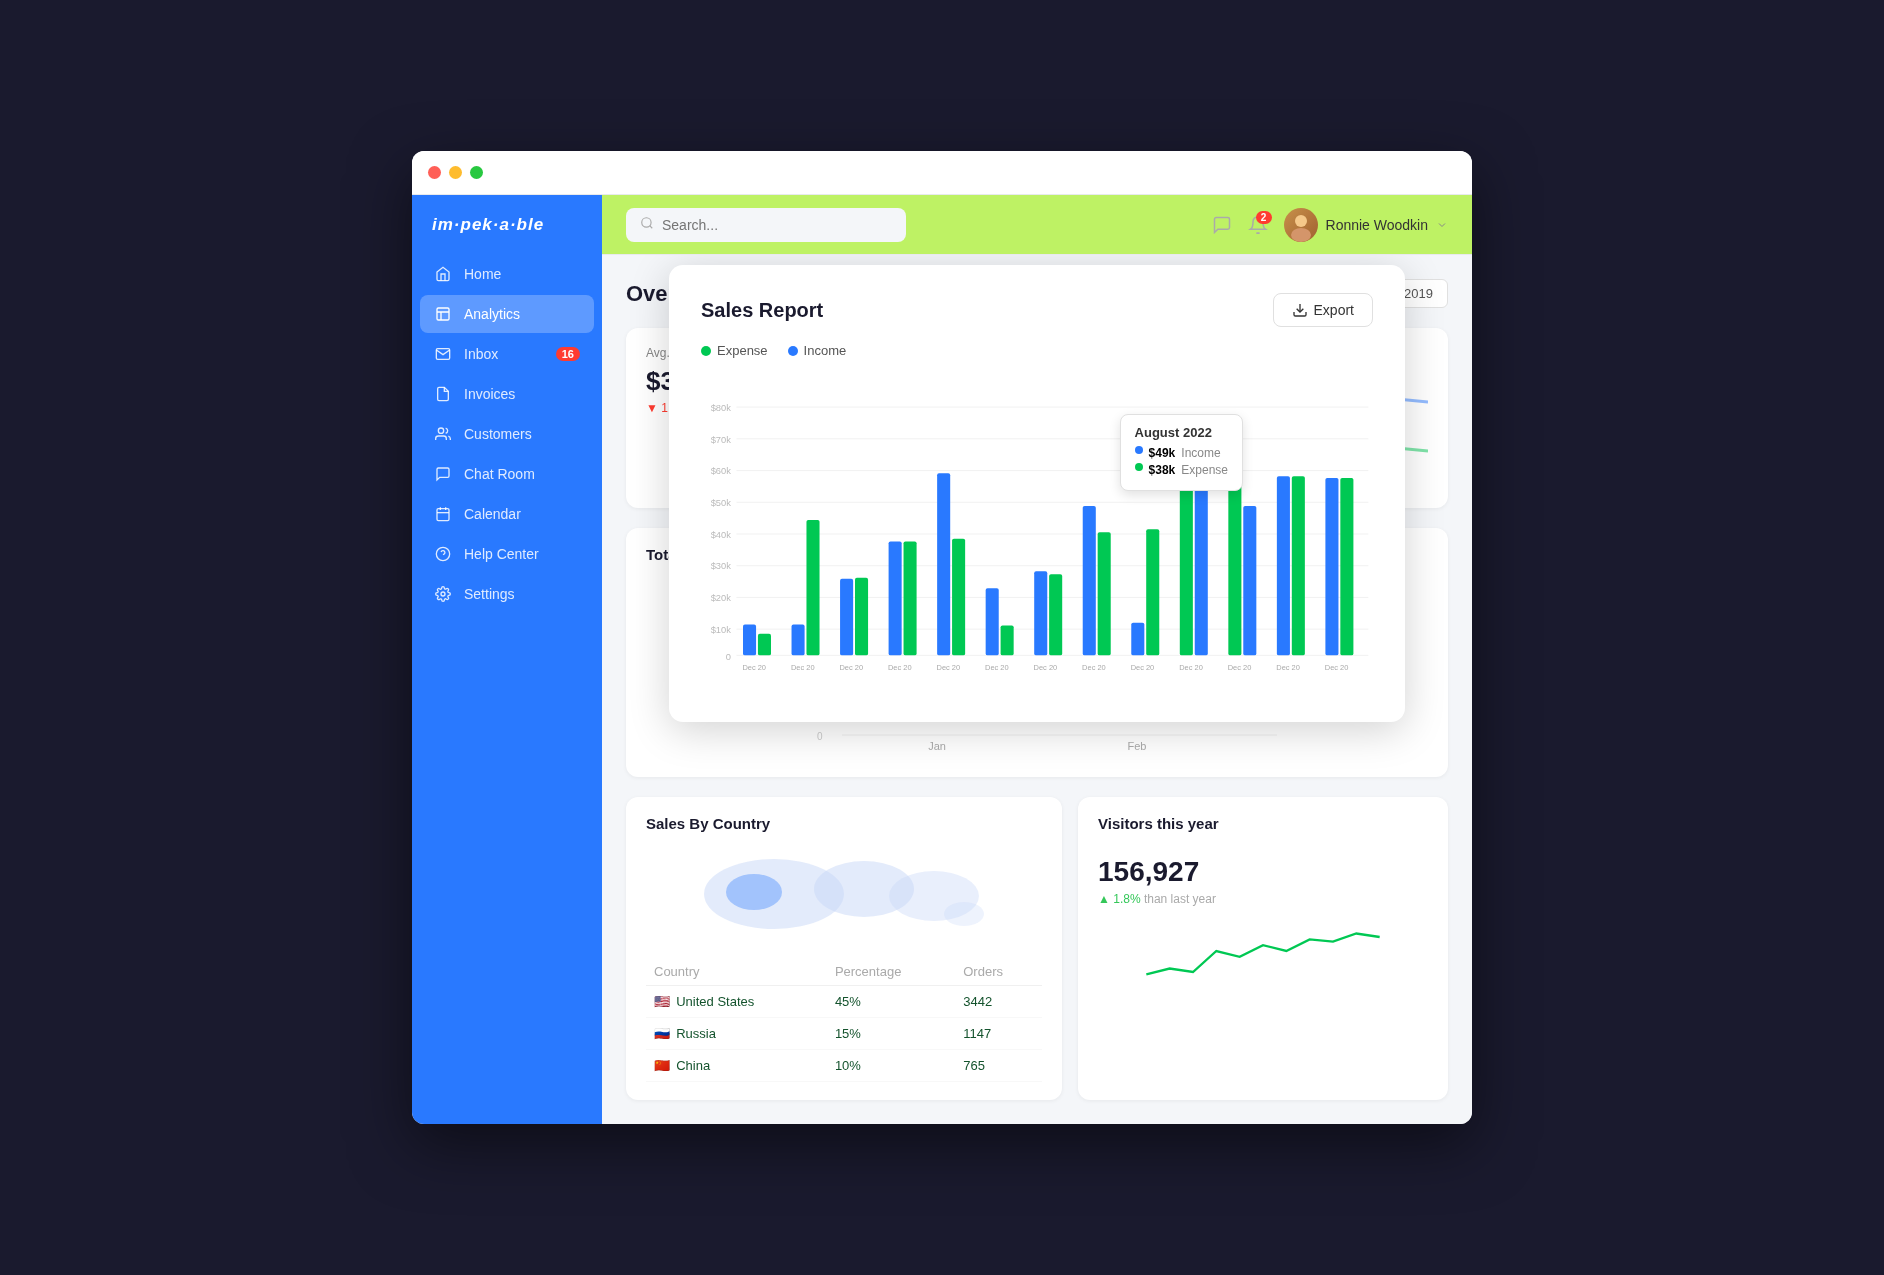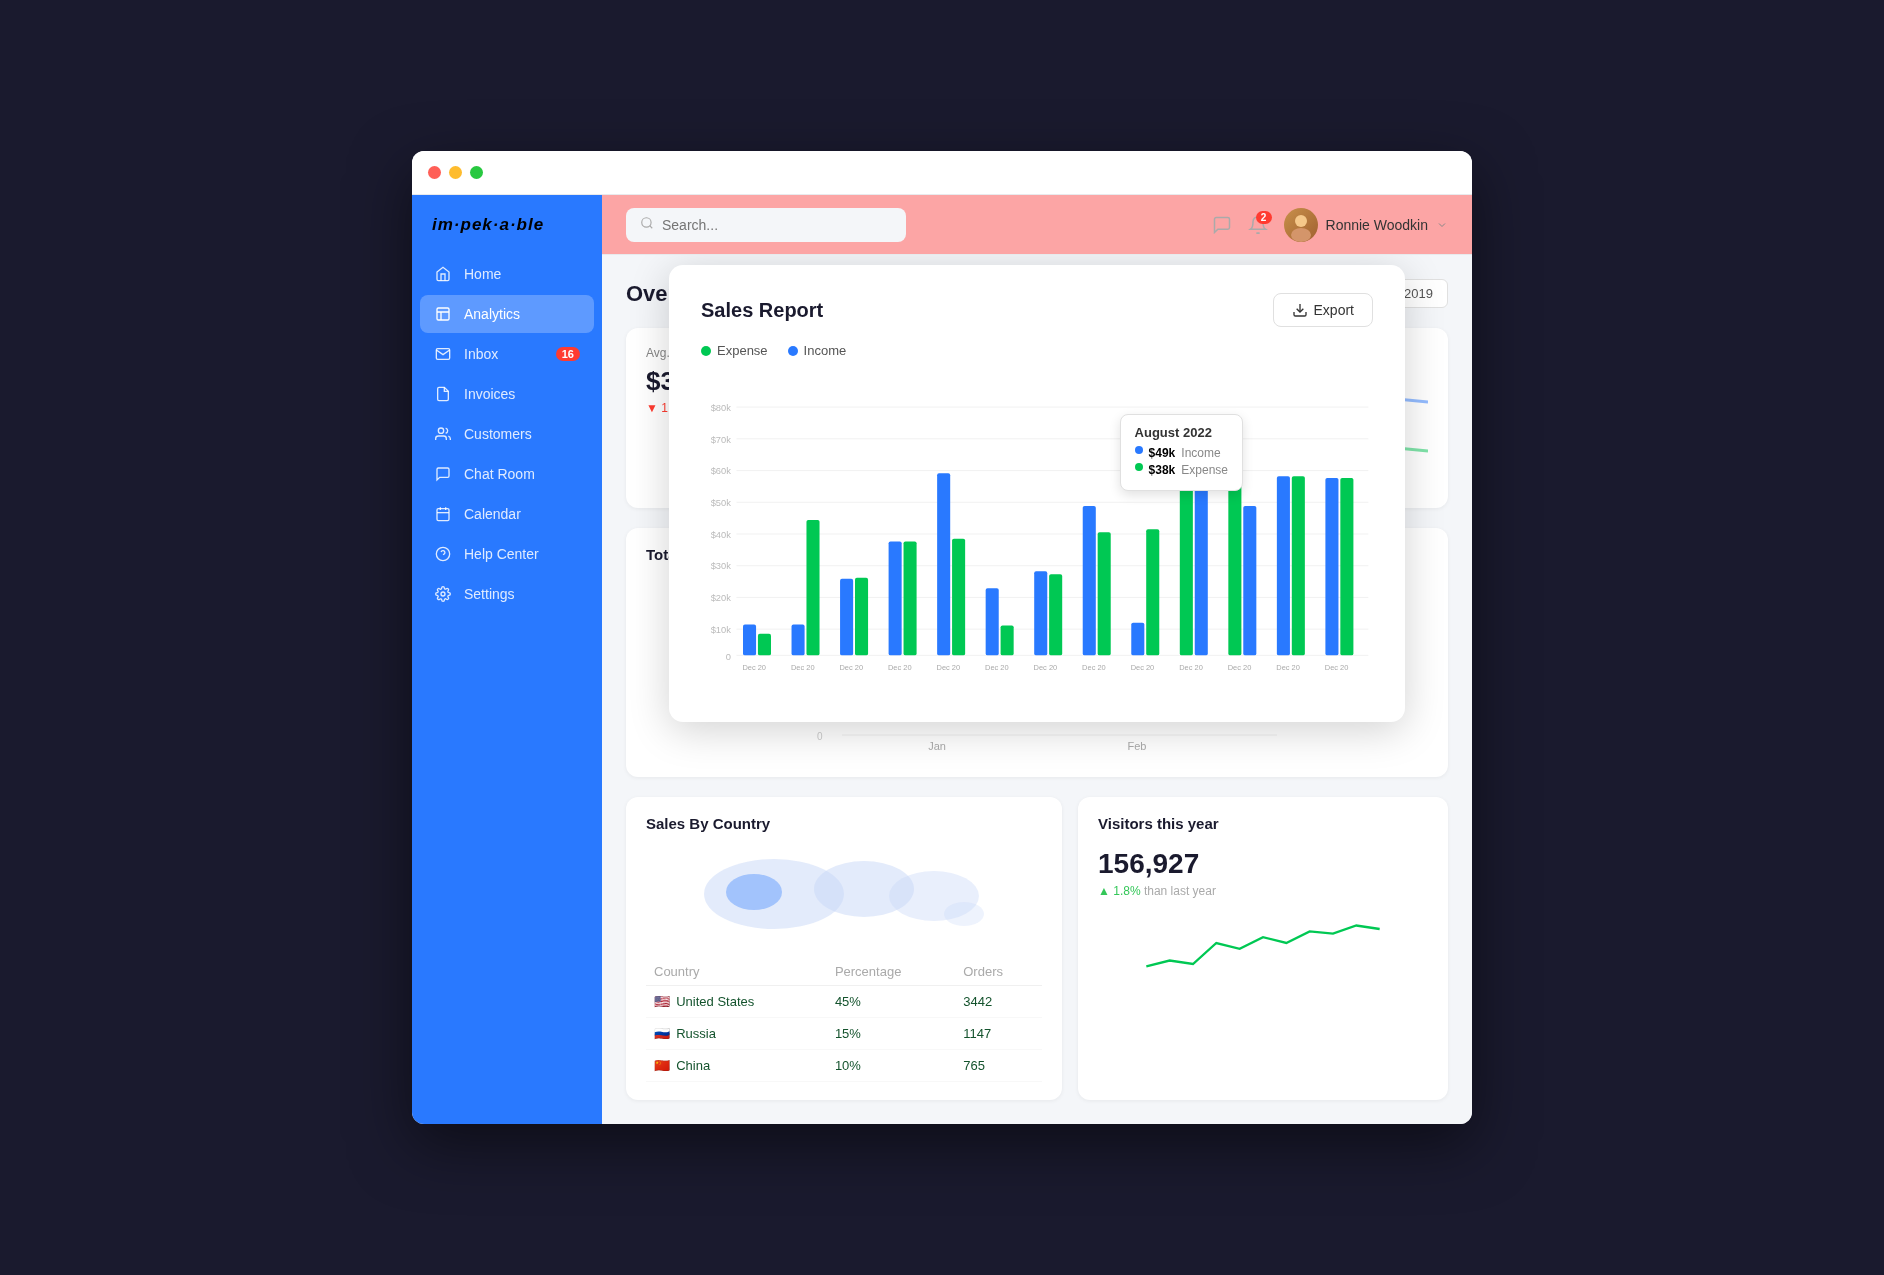--- a/index.html
+++ b/index.html
@@ -44,21 +44,21 @@
     .sidebar {
       width: 190px;
       background: #2979ff;
       display: flex;
       flex-direction: column;
       flex-shrink: 0;
       padding: 0;
     }
     .sidebar-logo {
       padding: 20px 20px 16px;
-      color: #000000;
+      color: #ffffff;
       font-size: 17px;
       font-weight: 600;
       letter-spacing: 1px;
       font-style: italic;
     }
     .sidebar-nav { display: flex; flex-direction: column; gap: 2px; padding: 4px 8px; }
     .nav-item {
       display: flex;
       align-items: center;
       gap: 12px;
@@ -86,21 +86,21 @@
     }
     
     .main {
       flex: 1;
       display: flex;
       flex-direction: column;
       overflow: hidden;
       background: #f4f6f9;
     }
     .topbar {
-      background: #fca5a5;
+      background: #bef264;
       height: 60px;
       display: flex;
       align-items: center;
       padding: 0 24px;
       gap: 16px;
       border-bottom: 1px solid #e8eaed;
       flex-shrink: 0;
     }
     .search-box {
       display: flex;
@@ -264,21 +264,21 @@
       right: 130px;
       z-index: 20;
     }
     .tooltip-title { font-weight: 600; color: #333; margin-bottom: 6px; font-size: 13px; }
     .tooltip-row { display: flex; align-items: flex-start; gap: 6px; margin-bottom: 3px; }
     .tooltip-dot { width: 8px; height: 8px; border-radius: 50%; }
     .tooltip-val { font-weight: 600; }
     .tooltip-label { color: #888; }
 
     
-    .visitors-value { font-size: 28px; font-weight: 700; color: #1a1a2e; margin: 16px 0 4px; }
+    .visitors-value { font-size: 28px; font-weight: 700; color: #1a1a2e; margin: 24px 0 4px; }
     .visitors-change { font-size: 12px; color: #34c759; margin-bottom: 10px; }
   </style>
 </head>
 <body>
 
 <div class="window">
 
   <div class="titlebar">
     <div class="traffic-lights">
       <div class="tl tl-red"></div>

